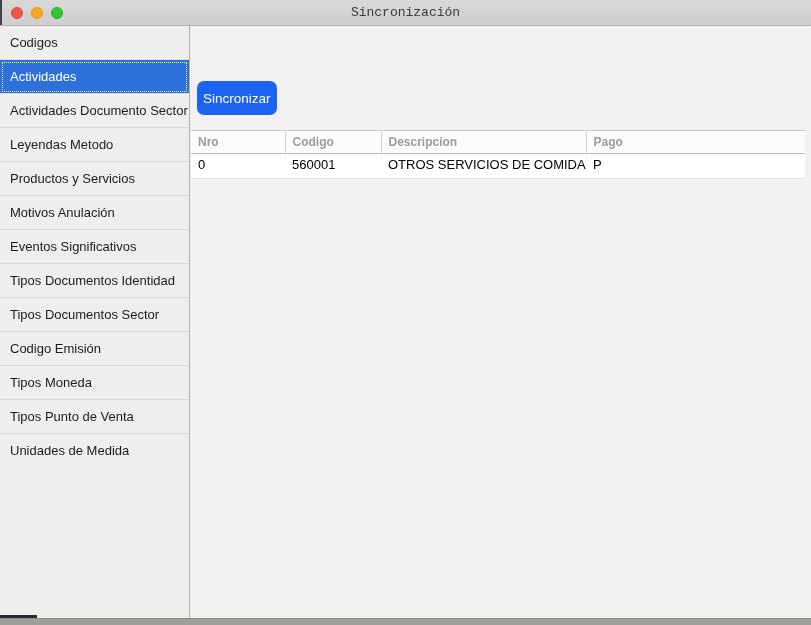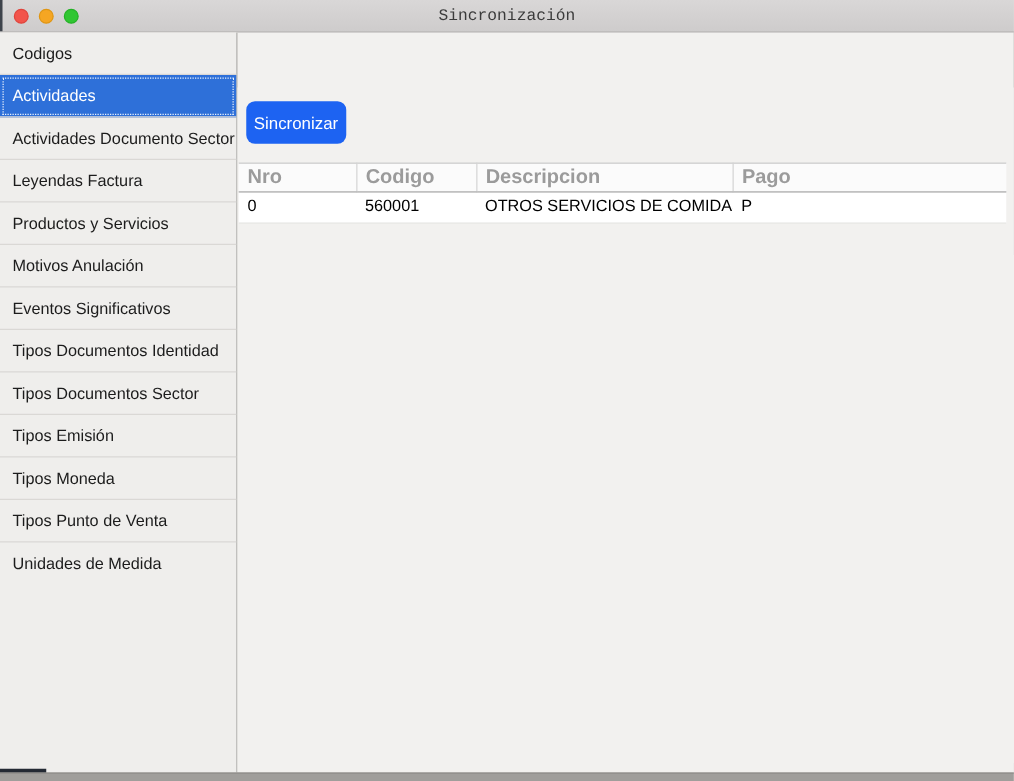--- a/index.html
+++ b/index.html
@@ -120,21 +120,21 @@
     border-collapse: collapse;
     table-layout: fixed;
   }
   thead th {
     height: 23px;
     background: #fbfbfb;
     border-top: 1px solid #c8c8c8;
     border-bottom: 1px solid #bdbdbd;
     border-right: 1px solid #d4d4d4;
     color: var(--header-text-gray, #9b9b9b);
-    font-size: 16px;
+    font-size: 12px;
     font-weight: bold;
     text-align: left;
     padding: 0 7px;
     white-space: nowrap;
     overflow: hidden;
   }
   thead th:last-child { border-right: none; }
   tbody td {
     height: 21px;
     background: #ffffff;
@@ -181,27 +181,27 @@
     </div>
     <div class="title-text">Sincronización</div>
   </div>
 
   <div class="content">
 
     <div class="sidebar">
         <div class="side-item"><span>Codigos</span></div>
         <div class="side-item selected"><span>Actividades</span></div>
         <div class="side-item"><span>Actividades Documento Sector</span></div>
-        <div class="side-item"><span>Leyendas Factura</span></div>
+        <div class="side-item"><span>Leyendas Metodo</span></div>
         <div class="side-item"><span>Productos y Servicios</span></div>
         <div class="side-item"><span>Motivos Anulación</span></div>
         <div class="side-item"><span>Eventos Significativos</span></div>
         <div class="side-item"><span>Tipos Documentos Identidad</span></div>
         <div class="side-item"><span>Tipos Documentos Sector</span></div>
-        <div class="side-item"><span>Tipos Emisión</span></div>
+        <div class="side-item"><span>Codigo Emisión</span></div>
         <div class="side-item"><span>Tipos Moneda</span></div>
         <div class="side-item"><span>Tipos Punto de Venta</span></div>
         <div class="side-item"><span>Unidades de Medida</span></div>
       </div>
 
     <div class="main">
       <button class="sync-btn">Sincronizar</button>
 
       <div class="table-wrap">
         <table>

